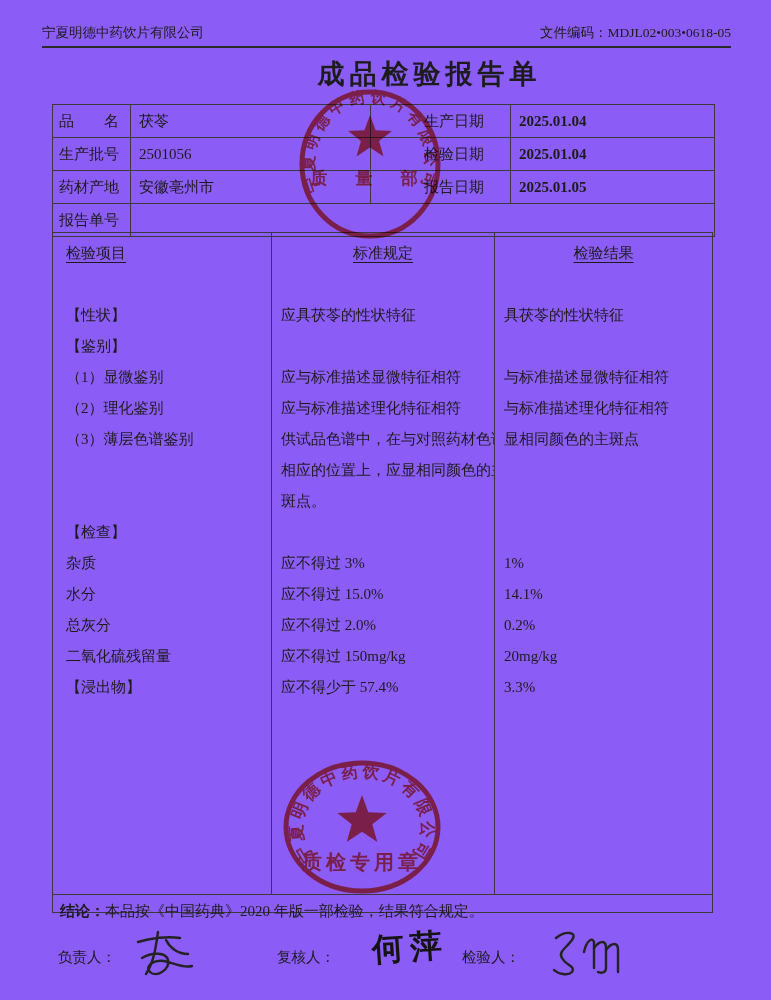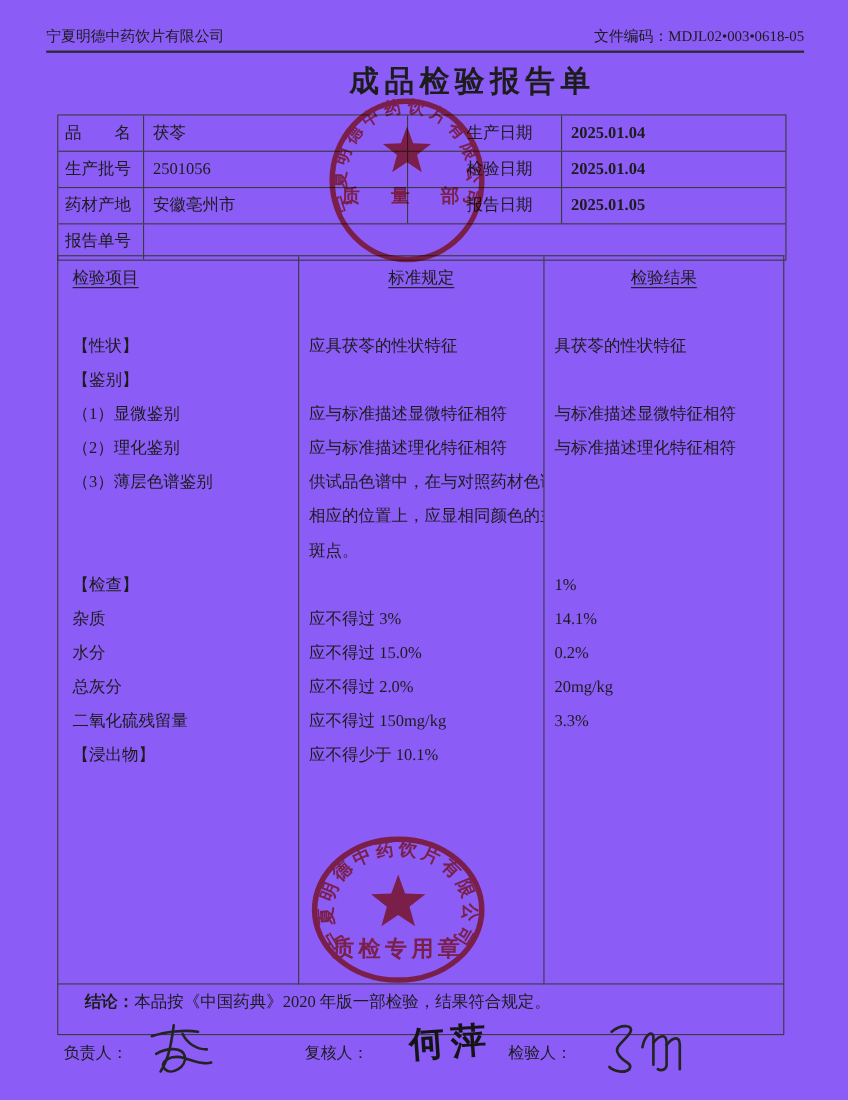--- a/index.html
+++ b/index.html
@@ -30,22 +30,22 @@
   .c3{flex:1;}
   .col-header{height:31px;line-height:31px;}
   .c1 .col-header{padding-left:13px;}
   .c2 .col-header,.c3 .col-header{text-align:center;}
   .col-header span{text-decoration:underline;text-underline-offset:4px;}
   .tline{height:31px;line-height:31px;white-space:nowrap;overflow:hidden;}
   .c1 .tline{padding-left:13px;}
   .c2 .tline{padding-left:9px;}
   .c3 .tline{padding-left:9px;}
   
-  .conclusion{position:absolute;left:52px;top:894px;width:661px;height:47px;line-height:32px;
-              box-sizing:border-box;border:1px solid #3a3a3a;font-size:15px;padding-left:24px;white-space:nowrap;}
+  .conclusion{position:absolute;left:52px;top:894px;width:661px;height:19px;line-height:32px;
+              box-sizing:border-box;border:1px solid #3a3a3a;font-size:15px;padding-left:7px;white-space:nowrap;}
   .conclusion b{font-weight:bold;}
   
   .sig-label{position:absolute;font-size:14.5px;top:948px;}
   .sig-svg{position:absolute;}
   .sig-name{position:absolute;font-size:32px;font-weight:600;transform:rotate(-4deg);letter-spacing:6px;color:#141414;}
   
   .stamp{position:absolute;mix-blend-mode:multiply;opacity:.85;}
   .stamp text{font-family:"Liberation Serif","DejaVu Serif",serif;font-weight:bold;}
 </style>
 </head>
@@ -114,31 +114,32 @@
           <div class="tline">应与标准描述显微特征相符</div>
           <div class="tline">应与标准描述理化特征相符</div>
           <div class="tline">供试品色谱中，在与对照药材色谱</div>
           <div class="tline">相应的位置上，应显相同颜色的主</div>
           <div class="tline">斑点。</div>
           <div class="tline"></div>
           <div class="tline">应不得过 3%</div>
           <div class="tline">应不得过 15.0%</div>
           <div class="tline">应不得过 2.0%</div>
           <div class="tline">应不得过 150mg/kg</div>
-          <div class="tline">应不得少于 10.1%</div>
+          <div class="tline">应不得少于 57.4%</div>
         </div>
     </div>
     <div class="mcol c3">
       <div class="col-header"><span>检验结果</span></div>
       <div>
           <div class="tline"></div>
           <div class="tline">具茯苓的性状特征</div>
           <div class="tline"></div>
           <div class="tline">与标准描述显微特征相符</div>
           <div class="tline">与标准描述理化特征相符</div>
+          <div class="tline">显相同颜色的主斑点</div>
           <div class="tline"></div>
           <div class="tline"></div>
           <div class="tline"></div>
           <div class="tline">1%</div>
           <div class="tline">14.1%</div>
           <div class="tline">0.2%</div>
           <div class="tline">20mg/kg</div>
           <div class="tline">3.3%</div>
         </div>
     </div>

